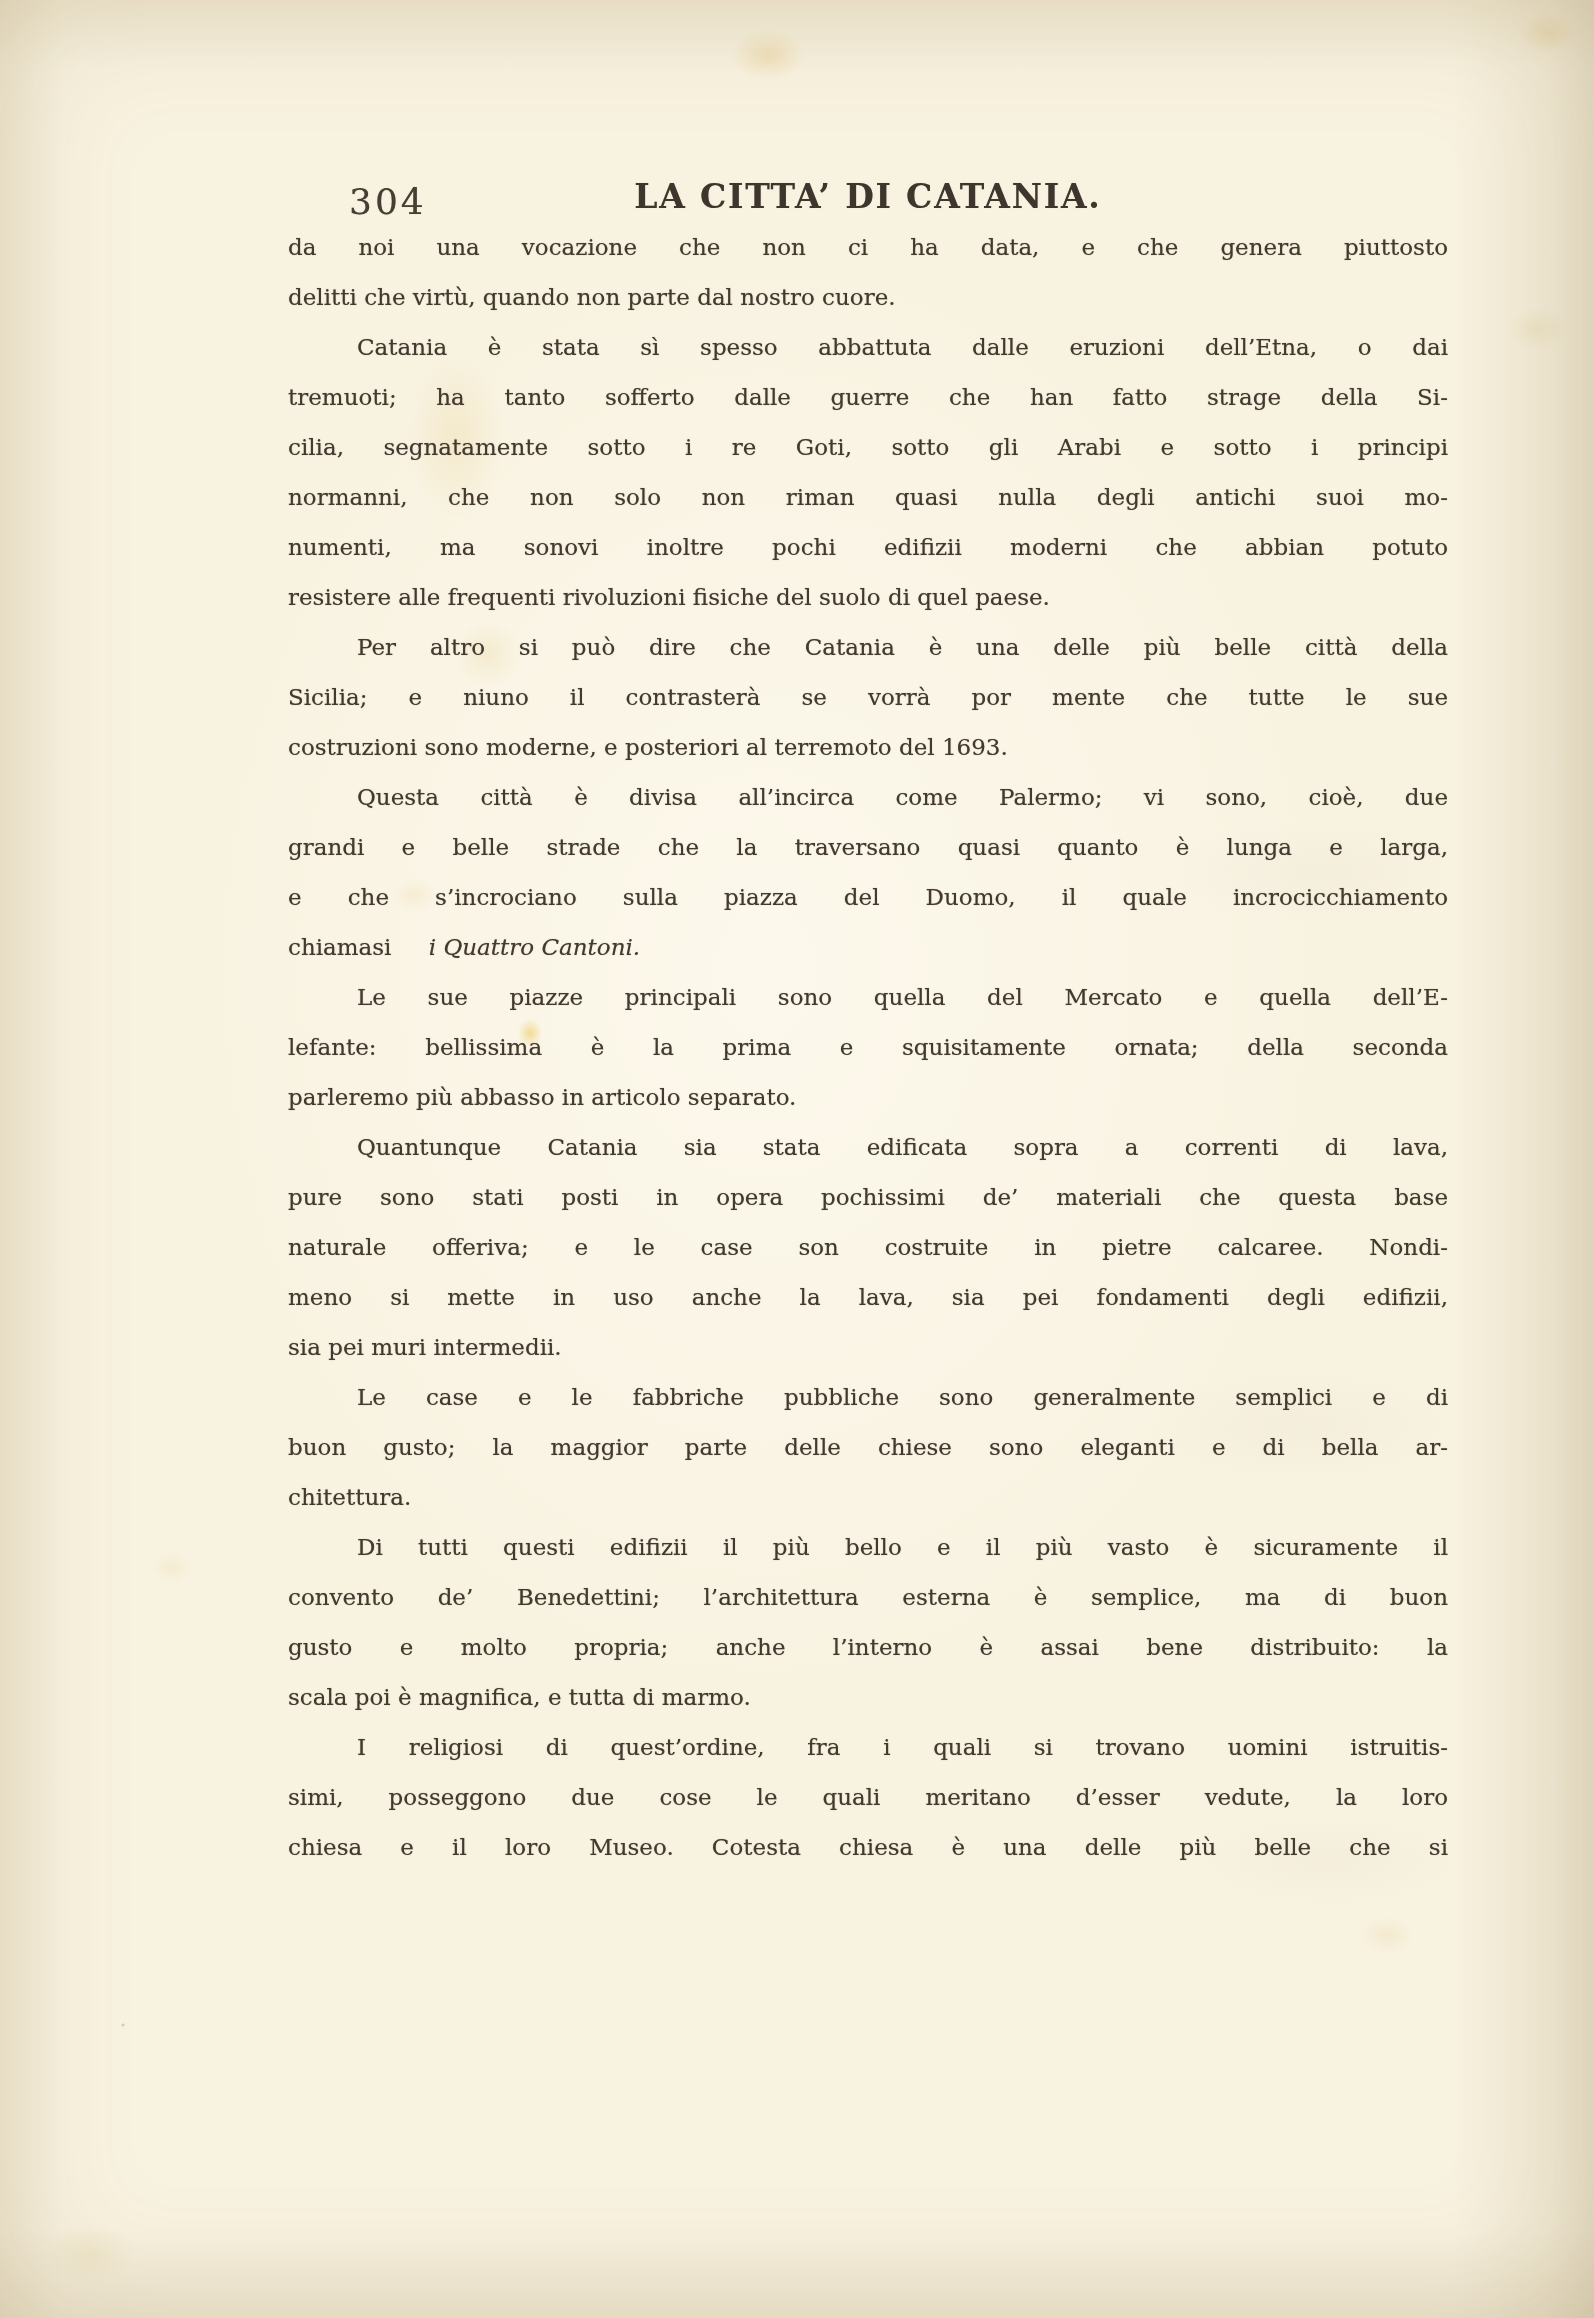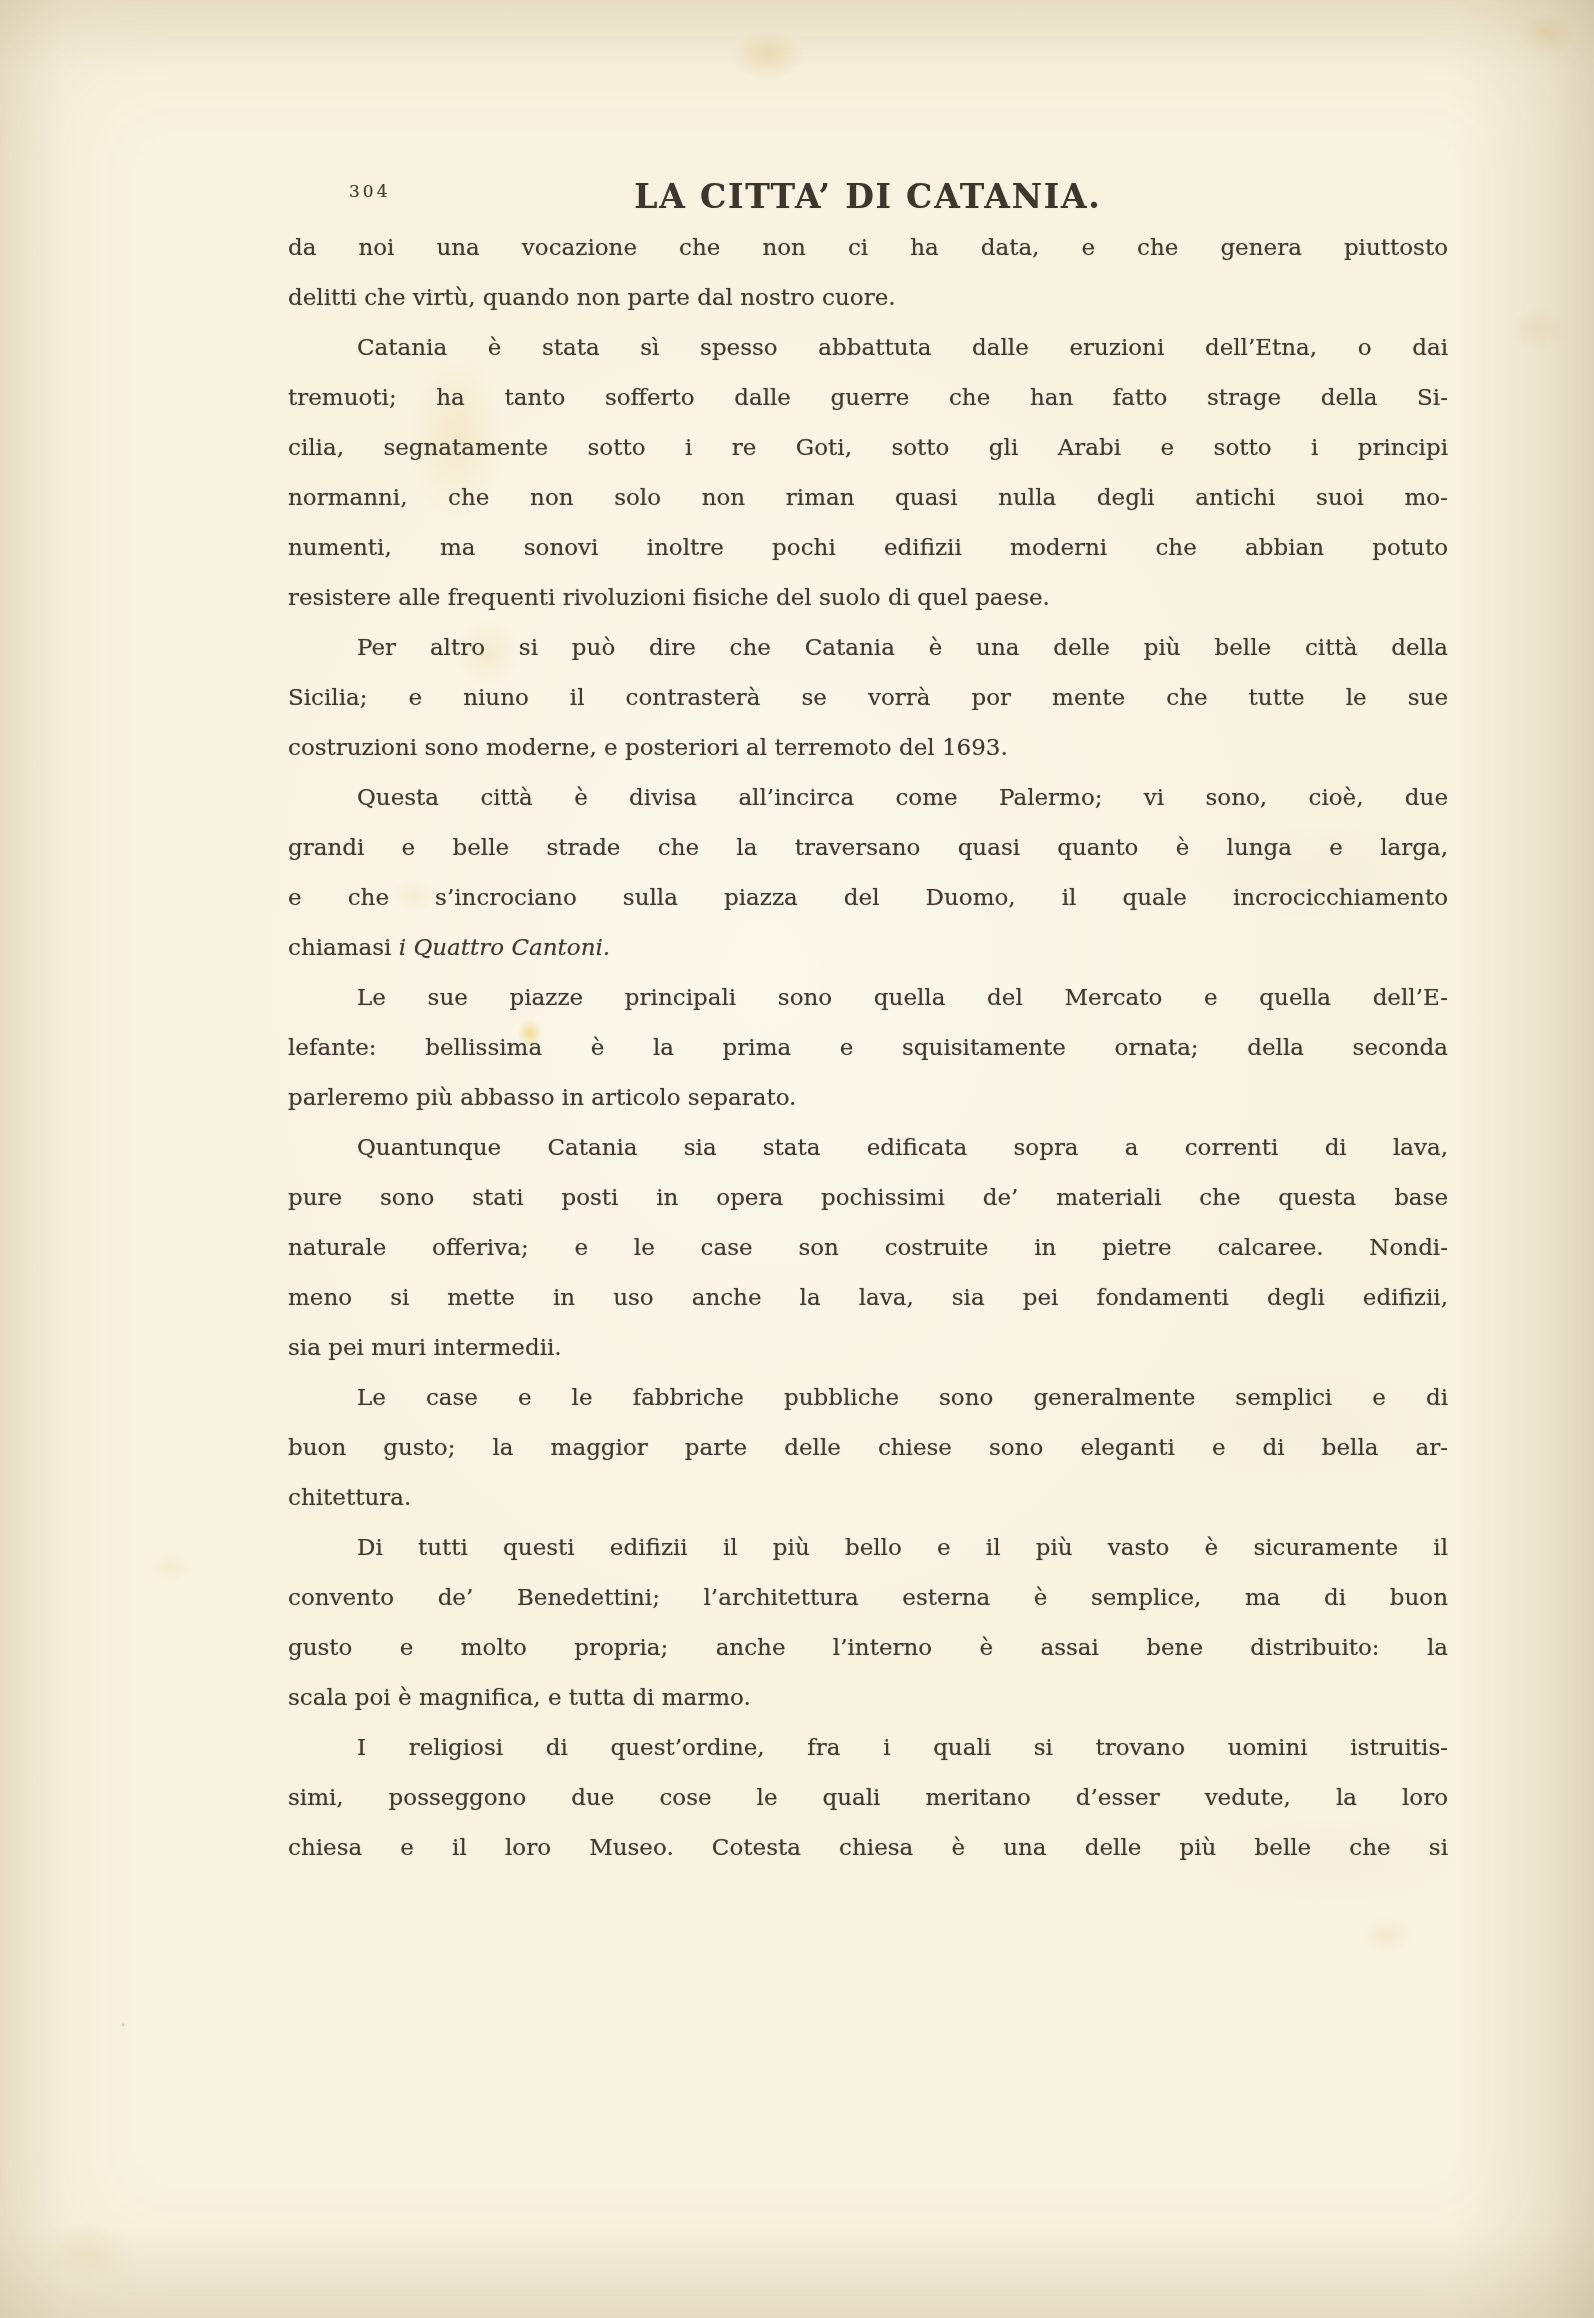--- a/index.html
+++ b/index.html
@@ -41,21 +41,21 @@
       radial-gradient(ellipse 207px 74px at 1300px 1426px, rgba(160,150,125,0.05), rgba(160,150,125,0) 75%),
       radial-gradient(ellipse 177px 59px at 1330px 1861px, rgba(160,150,125,0.05), rgba(160,150,125,0) 75%);
   }
   .header {
     position: absolute;
     left: 288px; top: 177px;
     width: 1160px; height: 47px;
   }
   .page-num {
     position: absolute; left: 61px; top: 3.7px;
-    font-size: 17px;
+    font-size: 36px;
     letter-spacing: 3px;
     color: #473d33;
     text-shadow: 0 0 0.7px rgba(70,60,50,0.45);
   }
   .running-title {
     width: 100%;
     text-align: center;
     font-size: 33px;
     font-weight: bold;
     letter-spacing: 1.8px;
@@ -72,21 +72,21 @@
   }
   .paragraph { margin: 0; }
   .line {
     height: 50px;
     overflow: hidden;
     text-align: justify;
     text-align-last: justify;
   }
   .line.nojust { text-align-last: left; }
   .line.indent { text-indent: 69px; }
-  .line i { font-style: italic; }
+  .line i { font-style: italic; margin-left: 30px; }
 </style>
 </head>
 <body>
 
 <div class="page">
   <div class="texture"></div>
 
   <div class="header">
     <div class="page-num">304</div>
     <div class="running-title">LA CITTA’ DI CATANIA.</div>

